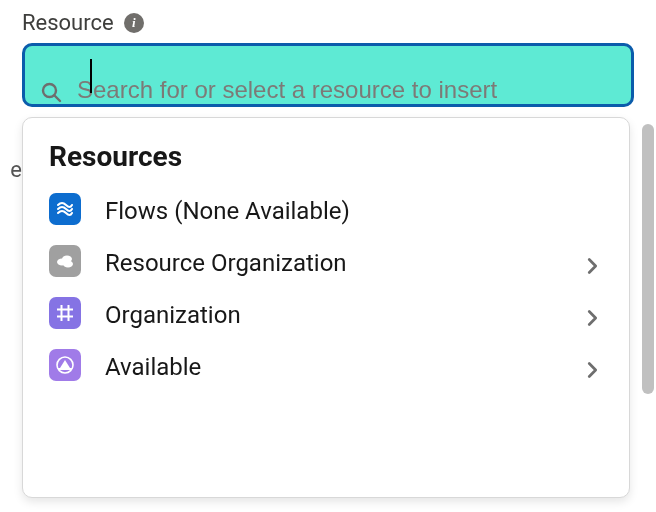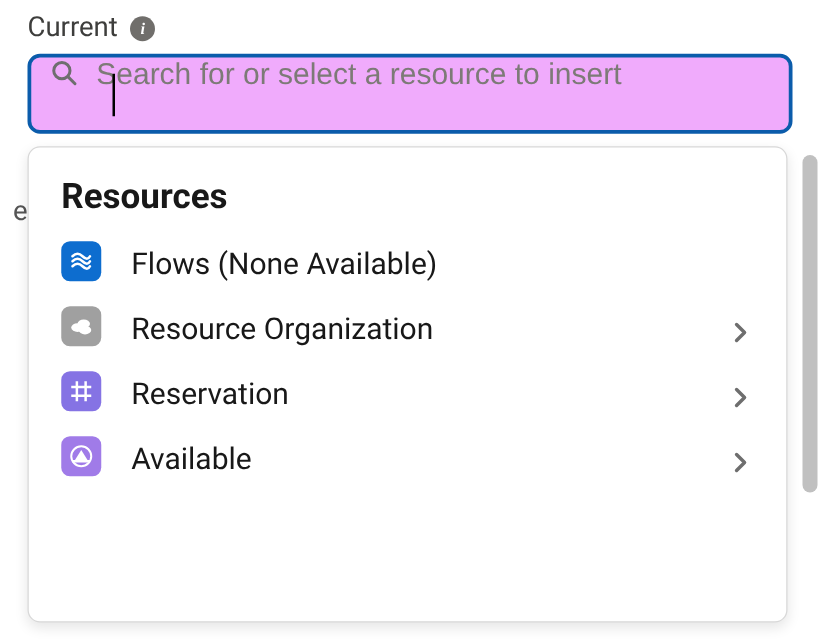--- a/index.html
+++ b/index.html
@@ -34,28 +34,28 @@
     font-size: 13px;
     font-weight: 700;
     display: flex;
     align-items: center;
     justify-content: center;
     font-family: Georgia, serif;
     font-style: italic;
   }
   .combo {
     display: flex;
-    align-items: flex-start;
+    align-items: flex-end;
     width: 100%;
     height: 64px;
     border: 3px solid #0b5cab;
     border-radius: 10px;
     padding: 0 14px;
     gap: 14px;
-    background: #f0abfc;
+    background: #5eead4;
   }
   .search-icon svg { display:block; }
   .combo-input {
     flex: 1;
     border: none;
     outline: none;
     font-size: 24px;
     color: #3e3e3c;
     background: transparent;
   }
@@ -146,21 +146,21 @@
   .ic-res   { background:#8573e4; }
   .ic-exp   { background:#a07be8; }
 </style>
 </head>
 <body>
 
 <div class="bg-partial">e</div>
 
 <div class="field-wrap">
   <div class="field-label-row">
-    <span class="field-label">Current</span>
+    <span class="field-label">Resource</span>
     <span class="info-icon">i</span>
   </div>
 
   <div class="combo">
     <span class="search-icon">
       <svg width="24" height="24" viewBox="0 0 24 24" fill="none" stroke="#6e6e6e" stroke-width="2.4" stroke-linecap="round">
         <circle cx="10.5" cy="10.5" r="6.5"></circle>
         <line x1="15.5" y1="15.5" x2="21" y2="21"></line>
       </svg>
     </span>
@@ -204,21 +204,21 @@
 
   <div class="item">
     <span class="item-icon ic-res">
       <svg width="20" height="20" viewBox="0 0 20 20" fill="none" stroke="#fff" stroke-width="2">
         <line x1="6.5" y1="2" x2="6.5" y2="18"></line>
         <line x1="13.5" y1="2" x2="13.5" y2="18"></line>
         <line x1="2" y1="6.5" x2="18" y2="6.5"></line>
         <line x1="2" y1="13.5" x2="18" y2="13.5"></line>
       </svg>
     </span>
-    <span class="item-label">Reservation</span>
+    <span class="item-label">Organization</span>
     <span class="chevron">
       <svg width="22" height="22" viewBox="0 0 24 24" fill="none" stroke="#6e6e6e" stroke-width="3" stroke-linecap="round" stroke-linejoin="round">
           <polyline points="9 5 16 12 9 19"></polyline>
         </svg>
     </span>
   </div>
 
   <div class="item">
     <span class="item-icon ic-exp">
       <svg width="20" height="20" viewBox="0 0 20 20" fill="#fff">

